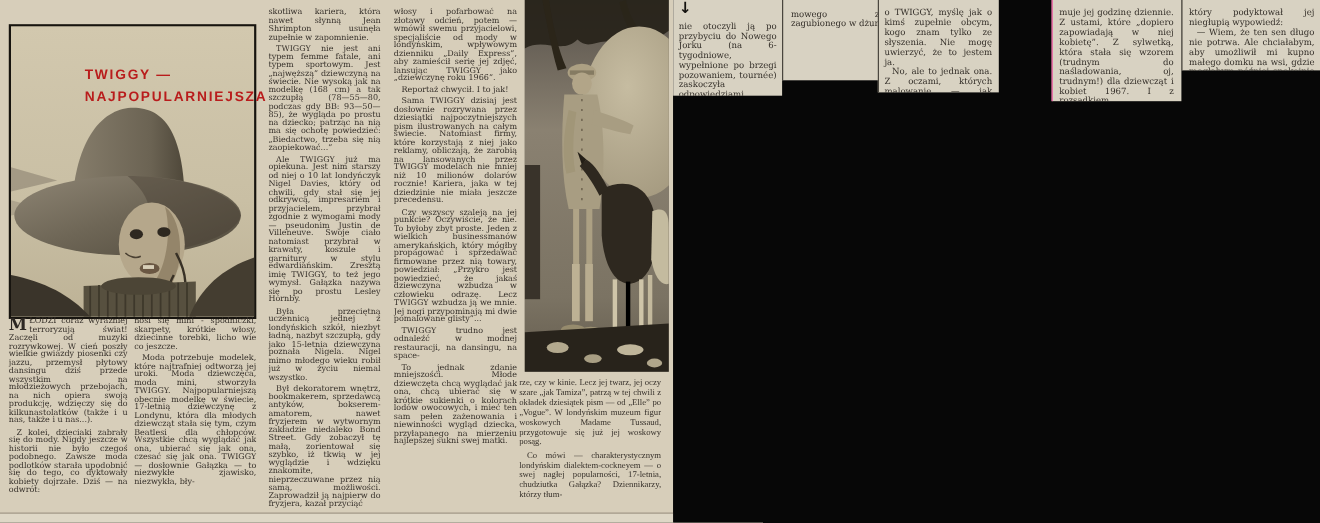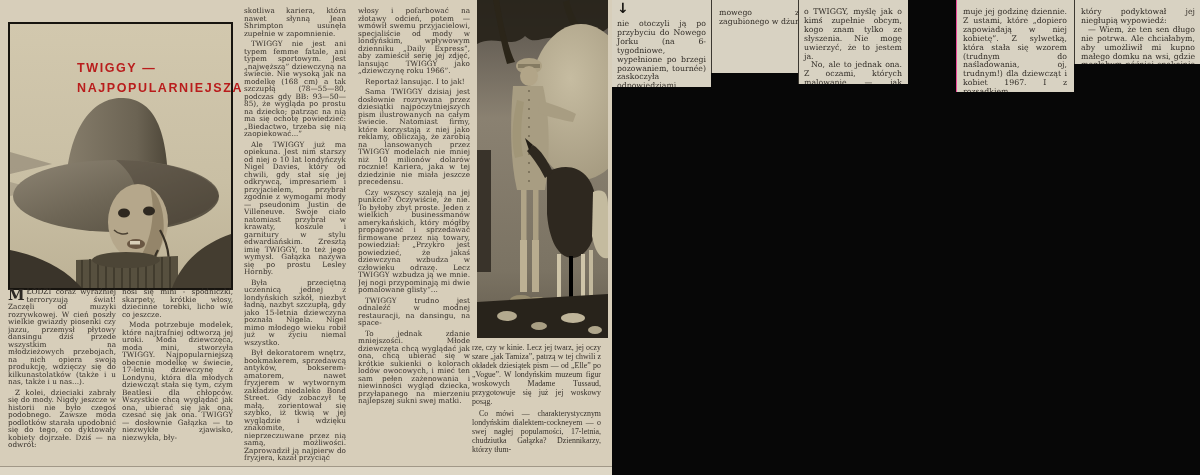--- a/index.html
+++ b/index.html
@@ -175,21 +175,21 @@
   </div>
   <div class="print col-3">
     <p class="cont">skotliwa kariera, która nawet słynną Jean Shrimpton usunęła zupełnie w zapomnienie.</p>
     <p>TWIGGY nie jest ani typem femme fatale, ani typem sportowym. Jest „najwęższą” dziewczyną na świecie. Nie wysoką jak na modelkę (168 cm) a tak szczupłą (78—55—80, podczas gdy BB: 93—50—85), że wygląda po prostu na dziecko; patrząc na nią ma się ochotę powiedzieć: „Biedactwo, trzeba się nią zaopiekować...”</p>
     <p>Ale TWIGGY już ma opiekuna. Jest nim starszy od niej o 10 lat londyńczyk Nigel Davies, który od chwili, gdy stał się jej odkrywcą, impresariem i przyjacielem, przybrał zgodnie z wymogami mody — pseudonim Justin de Villeneuve. Swoje ciało natomiast przybrał w krawaty, koszule i garnitury w stylu edwardiańskim. Zresztą imię TWIGGY, to też jego wymysł. Gałązka nazywa się po prostu Lesley Hornby.</p>
     <p>Była przeciętną uczennicą jednej z londyńskich szkół, niezbyt ładną, nazbyt szczupłą, gdy jako 15-letnia dziewczyna poznała Nigela. Nigel mimo młodego wieku robił już w życiu niemal wszystko.</p>
     <p>Był dekoratorem wnętrz, bookmakerem, sprzedawcą antyków, bokserem-amatorem, nawet fryzjerem w wytwornym zakładzie niedaleko Bond Street. Gdy zobaczył tę małą, zorientował się szybko, iż tkwią w jej wyglądzie i wdzięku znakomite, nieprzeczuwane przez nią samą, możliwości. Zaprowadził ją najpierw do fryzjera, kazał przyciąć</p>
   </div>
   <div class="print col-4">
     <p class="cont">włosy i pofarbować na złotawy odcień, potem — wmówił swemu przyjacielowi, specjaliście od mody w londyńskim, wpływowym dzienniku „Daily Express”, aby zamieścił serię jej zdjęć, lansując TWIGGY jako „dziewczynę roku 1966”.</p>
-    <p>Reportaż lansując. I to jak!</p>
+    <p>Reportaż chwycił. I to jak!</p>
     <p>Sama TWIGGY dzisiaj jest dosłownie rozrywana przez dziesiątki najpoczytniejszych pism ilustrowanych na całym świecie. Natomiast firmy, które korzystają z niej jako reklamy, obliczają, że zarobią na lansowanych przez TWIGGY modelach nie mniej niż 10 milionów dolarów rocznie! Kariera, jaka w tej dziedzinie nie miała jeszcze precedensu.</p>
     <p>Czy wszyscy szaleją na jej punkcie? Oczywiście, że nie. To byłoby zbyt proste. Jeden z wielkich businessmanów amerykańskich, który mógłby propagować i sprzedawać firmowane przez nią towary, powiedział: „Przykro jest powiedzieć, że jakaś dziewczyna wzbudza w człowieku odrazę. Lecz TWIGGY wzbudza ją we mnie. Jej nogi przypominają mi dwie pomalowane glisty”...</p>
     <p>TWIGGY trudno jest odnaleźć w modnej restauracji, na dansingu, na space-</p>
     <p>To jednak zdanie mniejszości. Młode dziewczęta chcą wyglądać jak ona, chcą ubierać się w krótkie sukienki o kolorach lodów owocowych, i mieć ten sam pełen zażenowania i niewinności wygląd dziecka, przyłapanego na mierzeniu najlepszej sukni swej matki.</p>
   </div>
   <div class="print col-5">
     <p class="cont">rze, czy w kinie. Lecz jej twarz, jej oczy szare „jak Tamiza”, patrzą w tej chwili z okładek dziesiątek pism — od „Elle” po „Vogue”. W londyńskim muzeum figur woskowych Madame Tussaud, przygotowuje się już jej woskowy posąg.</p>
     <p>Co mówi — charakterystycznym londyńskim dialektem-cockneyem — o swej nagłej popularności, 17-letnia, chudziutka Gałązka? Dziennikarzy, którzy tłum-</p>
   </div>
 

